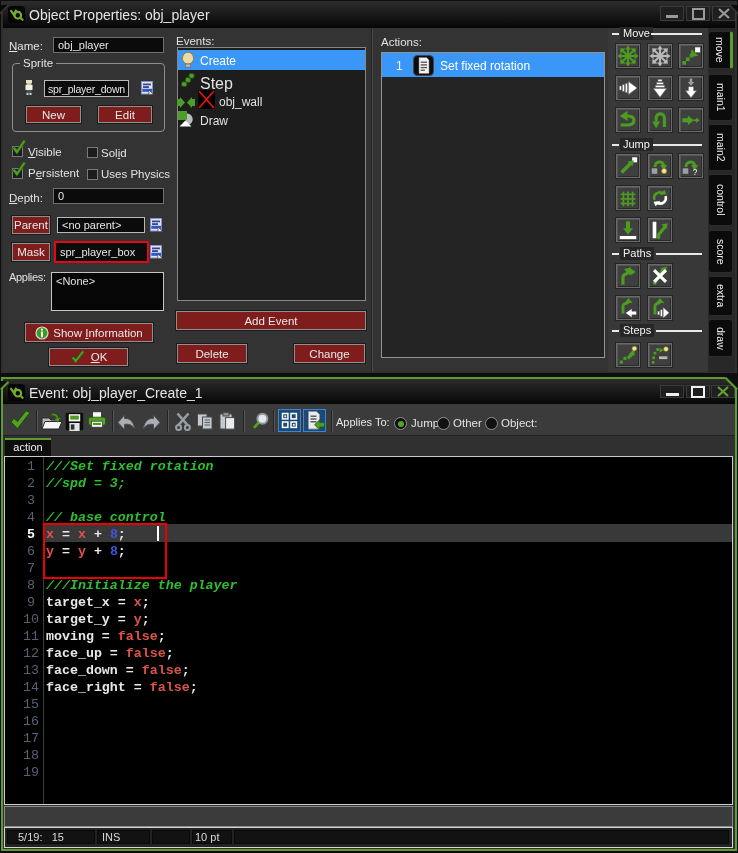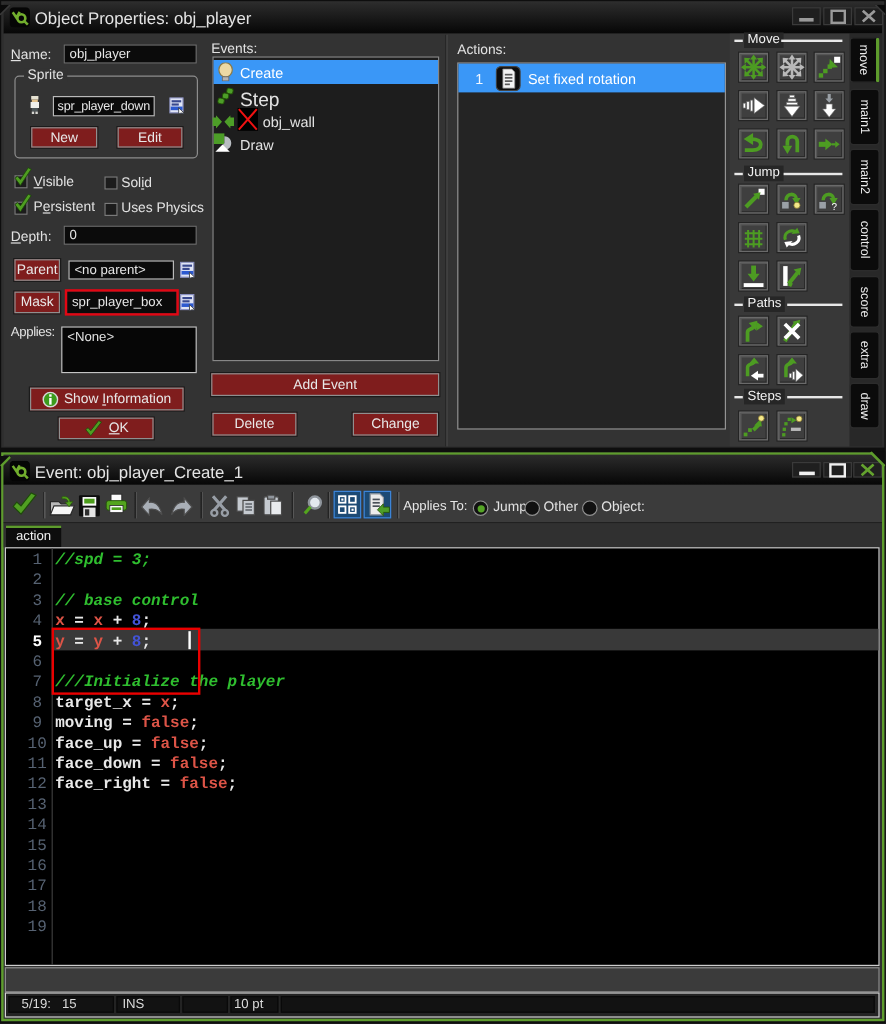--- a/index.html
+++ b/index.html
@@ -601,28 +601,30 @@
     <div class="gnum">12</div>
     <div class="gnum">13</div>
     <div class="gnum">14</div>
     <div class="gnum">15</div>
     <div class="gnum">16</div>
     <div class="gnum">17</div>
     <div class="gnum">18</div>
     <div class="gnum">19</div>
   </div>
 <div id="code" class="abs" style="left:46px;top:458px;">
+    <div class="cl"><span class="c">///Set fixed rotation</span></div>
     <div class="cl"><span class="c">//spd = 3;</span></div>
     <div class="cl"></div>
     <div class="cl"><span class="c">// base control</span></div>
     <div class="cl"><span class="v">x</span><span class="w"> = </span><span class="v">x</span><span class="w"> + </span><span class="n">8</span><span class="w">;</span></div>
     <div class="cl"><span class="v">y</span><span class="w"> = </span><span class="v">y</span><span class="w"> + </span><span class="n">8</span><span class="w">;</span></div>
     <div class="cl"></div>
     <div class="cl"><span class="c">///Initialize the player</span></div>
     <div class="cl"><span class="w">target_x = </span><span class="v">x</span><span class="w">;</span></div>
+    <div class="cl"><span class="w">target_y = </span><span class="v">y</span><span class="w">;</span></div>
     <div class="cl"><span class="w">moving = </span><span class="v">false</span><span class="w">;</span></div>
     <div class="cl"><span class="w">face_up = </span><span class="v">false</span><span class="w">;</span></div>
     <div class="cl"><span class="w">face_down = </span><span class="v">false</span><span class="w">;</span></div>
     <div class="cl"><span class="w">face_right = </span><span class="v">false</span><span class="w">;</span></div>
     <div class="cl"></div>
     <div class="cl"></div>
   </div>
 <div class="abs" style="left:157px;top:526px;width:2px;height:15px;background:#fff;"></div>
 <div class="abs" style="left:43px;top:523px;width:124px;height:56px;border:2px solid #ea0000;box-sizing:border-box;"></div>
 

